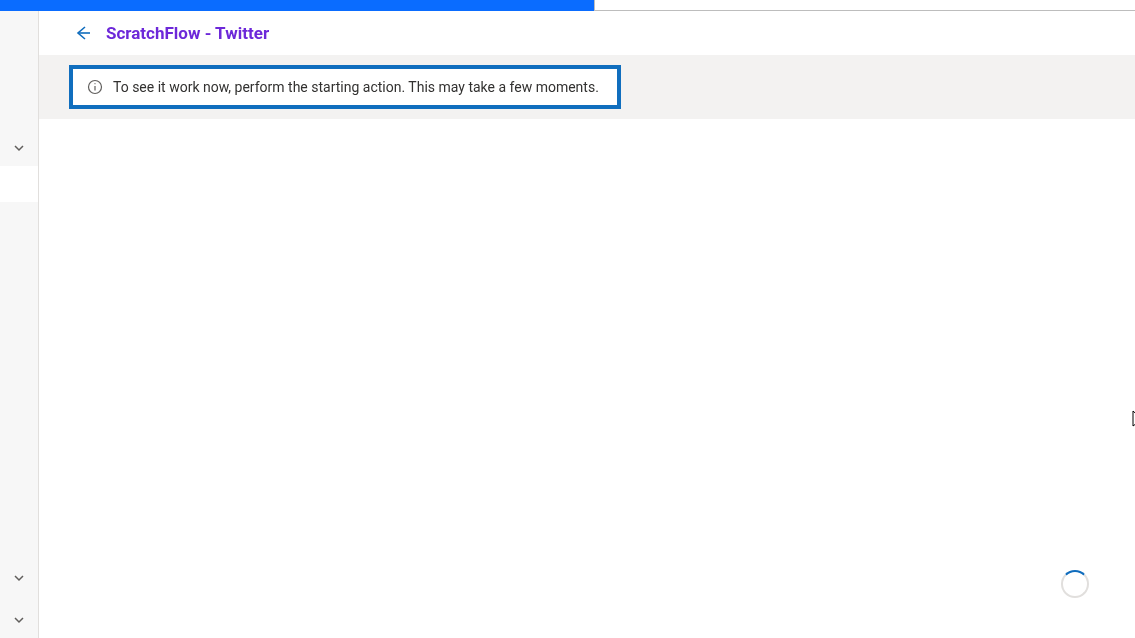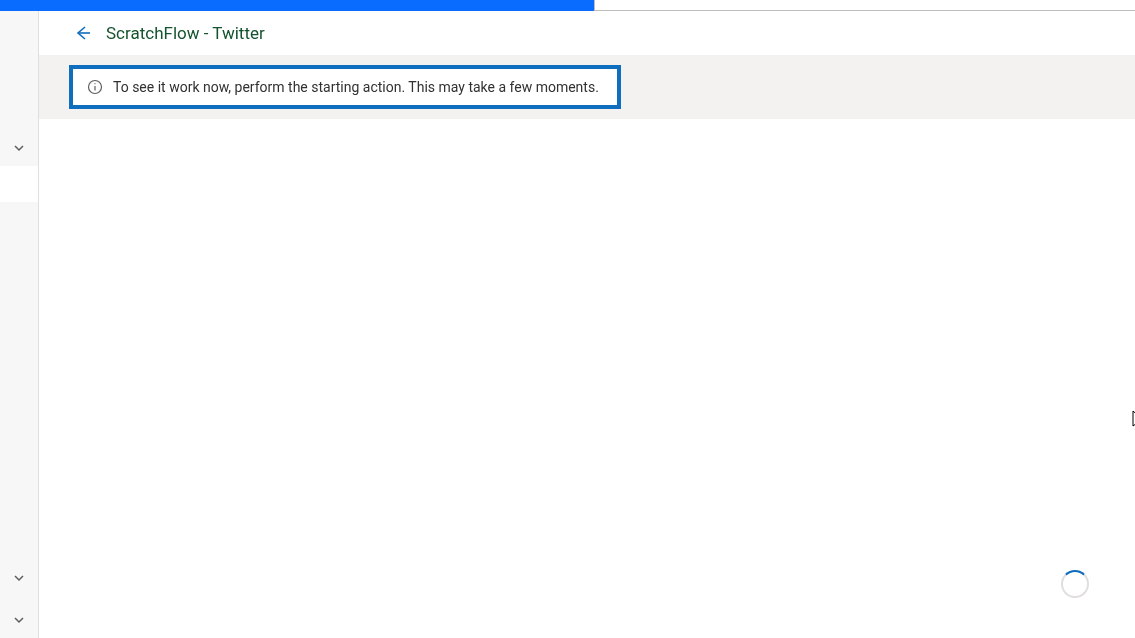--- a/index.html
+++ b/index.html
@@ -88,22 +88,22 @@
       align-items: center;
       justify-content: center;
     }
     .back-arrow svg {
       stroke: #0f6cbd;
       stroke-width: 1.6;
       fill: none;
     }
     .page-title {
       font-size: 17px;
-      font-weight: 400;
-      color: #14532d;
+      font-weight: 700;
+      color: #6d28d9;
     }
     .info-banner-wrap {
       background: #f3f2f1;
       padding: 10px 0 10px 30px;
     }
     .info-banner {
       display: inline-flex;
       align-items: flex-end;
       gap: 10px;
       padding: 10px 18px 10px 14px;

